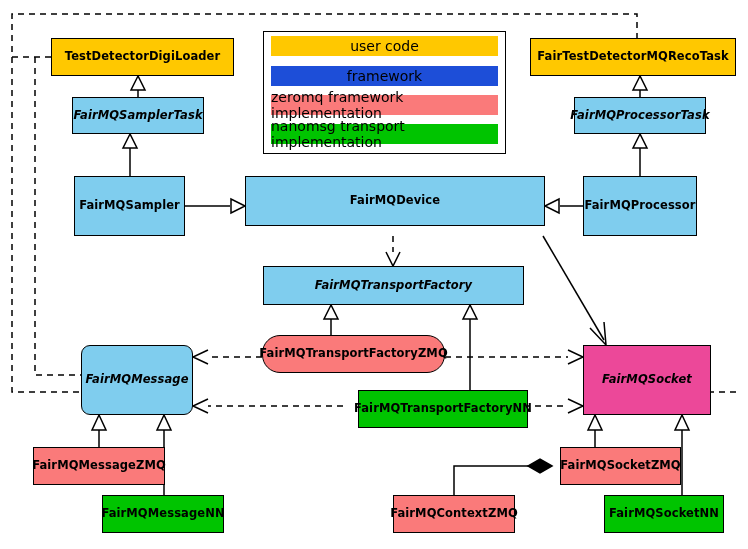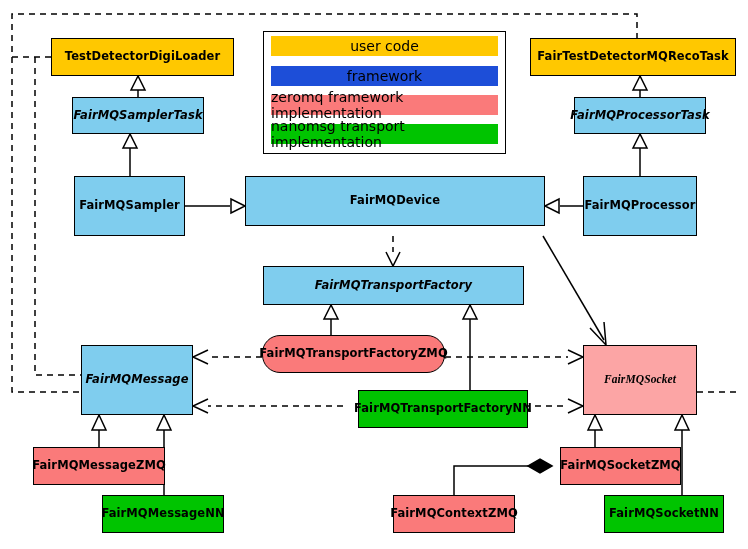--- a/index.html
+++ b/index.html
@@ -133,25 +133,25 @@
   </div>
 
   <div class="node" style="left:262px;top:335px;width:183px;height:38px;background:#FA7A7A;border-radius:18px;">
     <span>FairMQTransportFactoryZMQ</span>
   </div>
 
   <div class="node" style="left:343px;top:390px;width:170px;height:38px;background:#00C400;margin-left:15px;">
     <span>FairMQTransportFactoryNN</span>
   </div>
 
-  <div class="node italic" style="left:81px;top:345px;width:112px;height:70px;background:#7FCDEE;">
+  <div class="node italic" style="left:81px;top:345px;width:112px;height:70px;background:#7FCDEE;border-radius:9px;">
     <span>FairMQMessage</span>
   </div>
 
-  <div class="node italic" style="left:583px;top:345px;width:114px;height:70px;background:#fca5a5;font-family:Liberation Serif, serif;">
+  <div class="node italic" style="left:583px;top:345px;width:128px;height:70px;background:#ec4899;">
     <span>FairMQSocket</span>
   </div>
 
   <div class="node" style="left:33px;top:447px;width:132px;height:38px;background:#FA7A7A;">
     <span>FairMQMessageZMQ</span>
   </div>
 
   <div class="node" style="left:102px;top:495px;width:122px;height:38px;background:#00C400;">
     <span>FairMQMessageNN</span>
   </div>

